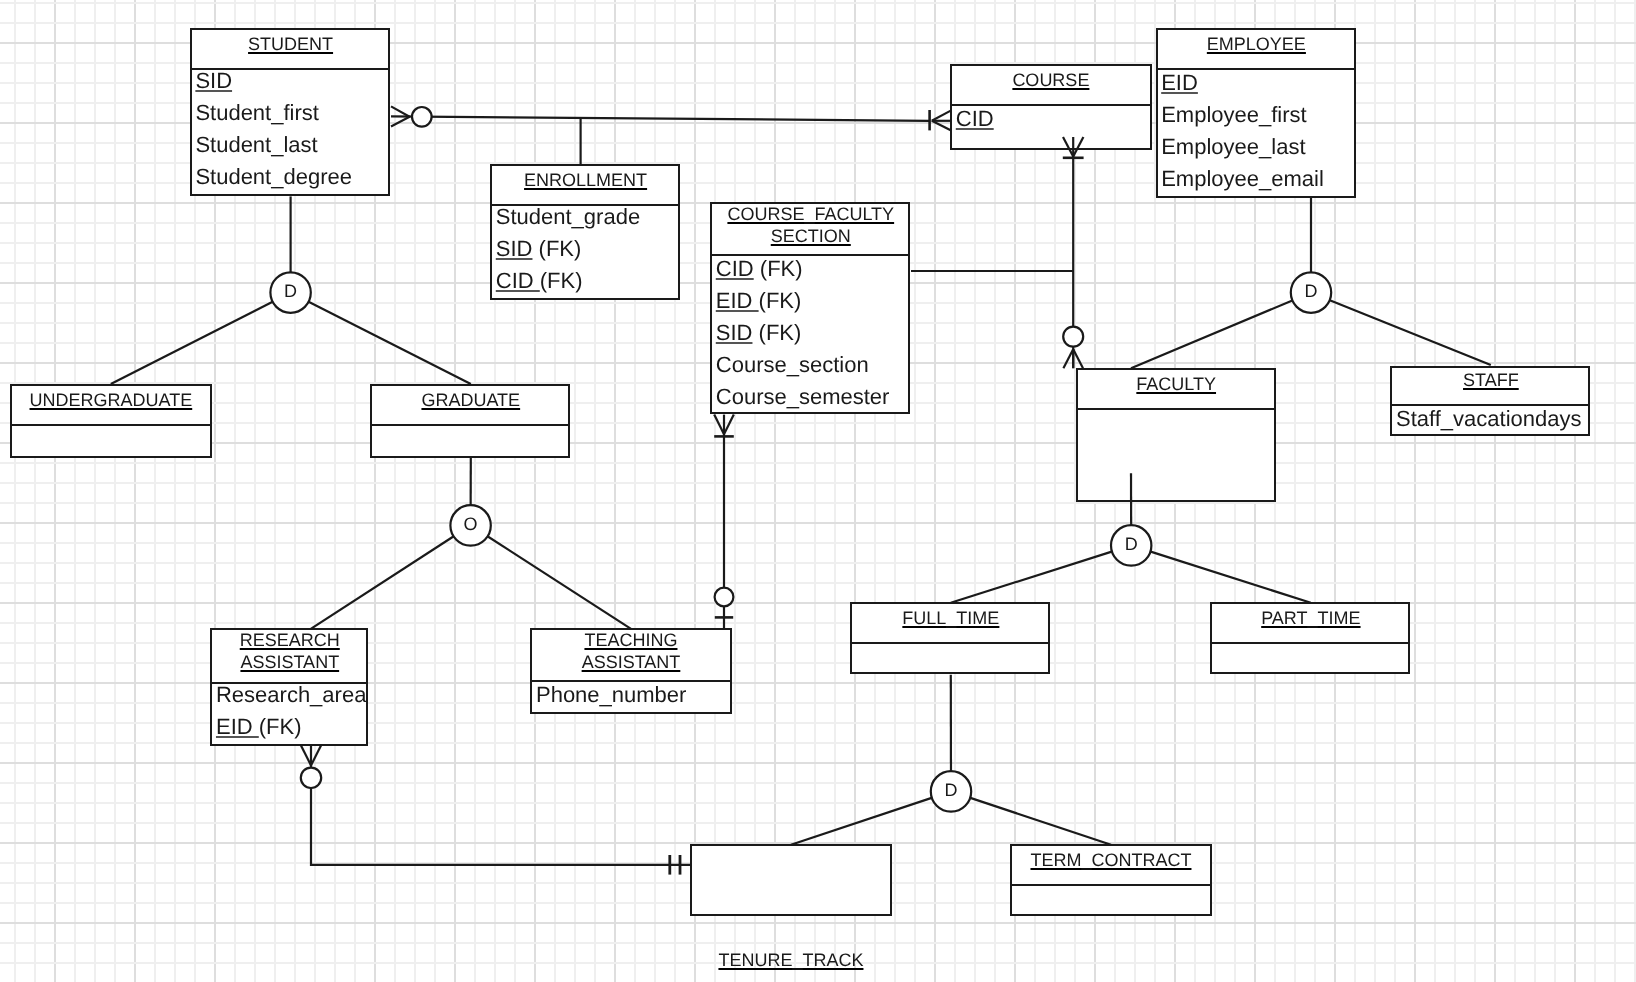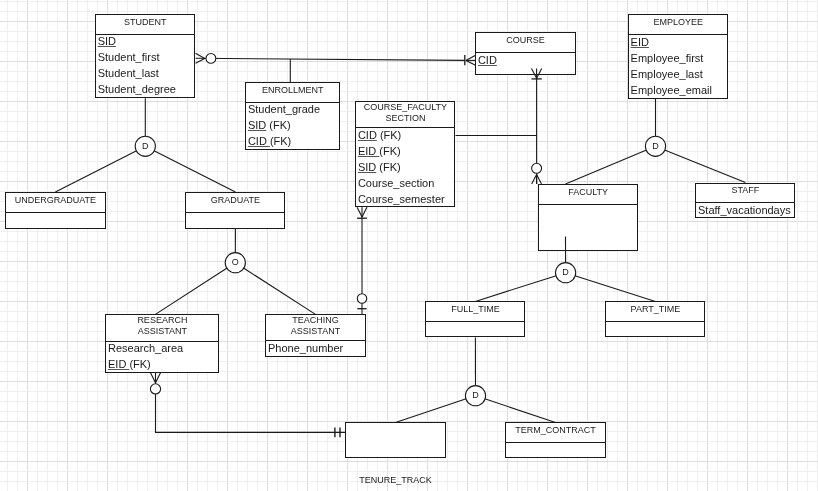--- a/index.html
+++ b/index.html
@@ -9,21 +9,21 @@
     font-family:"Liberation Sans", sans-serif;
     -webkit-font-smoothing:antialiased;
   }
   #canvas{position:relative;width:818px;height:491px;overflow:hidden;background:#fff;}
   #grid,#svg{position:absolute;left:0;top:0;}
   .entity{position:absolute;box-sizing:border-box;background:#fff;
           border:1.1px solid #1a1a1a;}
   .ent-head{box-sizing:border-box;text-align:center;
             border-bottom:1.1px solid #1a1a1a;
             display:flex;flex-direction:column;align-items:center;
-            justify-content:center;}
+            justify-content:center;text-decoration:underline;}
   .ent-head .hl{display:block;font-size:9px;line-height:10.9px;color:#1a1a1a;
                 white-space:nowrap;position:relative;top:-2.2px;}
   .ent-body{box-sizing:border-box;}
   .attr{font-size:11px;line-height:16px;color:#1a1a1a;white-space:nowrap;
         padding-left:1.6px;position:relative;top:-1.7px;}
   .attr .k{text-decoration:underline;text-underline-offset:1.1px;
            text-decoration-thickness:0.55px;text-decoration-color:#555;}
 </style>
 </head>
 <body>
@@ -186,21 +186,21 @@
         </div>
       </div>
       <div class="entity" style="left: 475.3px; top: 32.4px; width: 100.3px; height: 43px;">
         <div class="ent-head" style="height: 19.9px;">
           <span class="hl">COURSE</span>
         </div>
         <div class="ent-body">
           <div class="attr"><span class="k">CID</span></div>
         </div>
       </div>
-      <div class="entity" style="left: 628px; top: 14px; width: 100.4px; height: 84.5px;">
+      <div class="entity" style="left: 578px; top: 14px; width: 100.4px; height: 84.5px;">
         <div class="ent-head" style="height: 20.2px;">
           <span class="hl">EMPLOYEE</span>
         </div>
         <div class="ent-body">
           <div class="attr"><span class="k">EID</span></div>
           <div class="attr"><span>Employee_first</span></div>
           <div class="attr"><span>Employee_last</span></div>
           <div class="attr"><span>Employee_email</span></div>
         </div>
       </div>
@@ -235,21 +235,21 @@
         </div>
       </div>
       <div class="entity" style="left: 695.4px; top: 182.5px; width: 100.1px; height: 35.6px;">
         <div class="ent-head" style="height: 19.7px;">
           <span class="hl">STAFF</span>
         </div>
         <div class="ent-body">
           <div class="attr"><span>Staff_vacationdays</span></div>
         </div>
       </div>
-      <div class="entity" style="left: 105.4px; top: 314.4px; width: 114px; height: 58.3px;">
+      <div class="entity" style="left: 105.4px; top: 314.4px; width: 79px; height: 58.3px;">
         <div class="ent-head" style="height: 26.2px;">
           <span class="hl">RESEARCH</span>
           <span class="hl">ASSISTANT</span>
         </div>
         <div class="ent-body">
           <div class="attr"><span>Research_area</span></div>
           <div class="attr"><span class="k">EID </span><span>(FK)</span></div>
         </div>
       </div>
       <div class="entity" style="left: 265.4px; top: 314.4px; width: 100.2px; height: 42.2px;">

